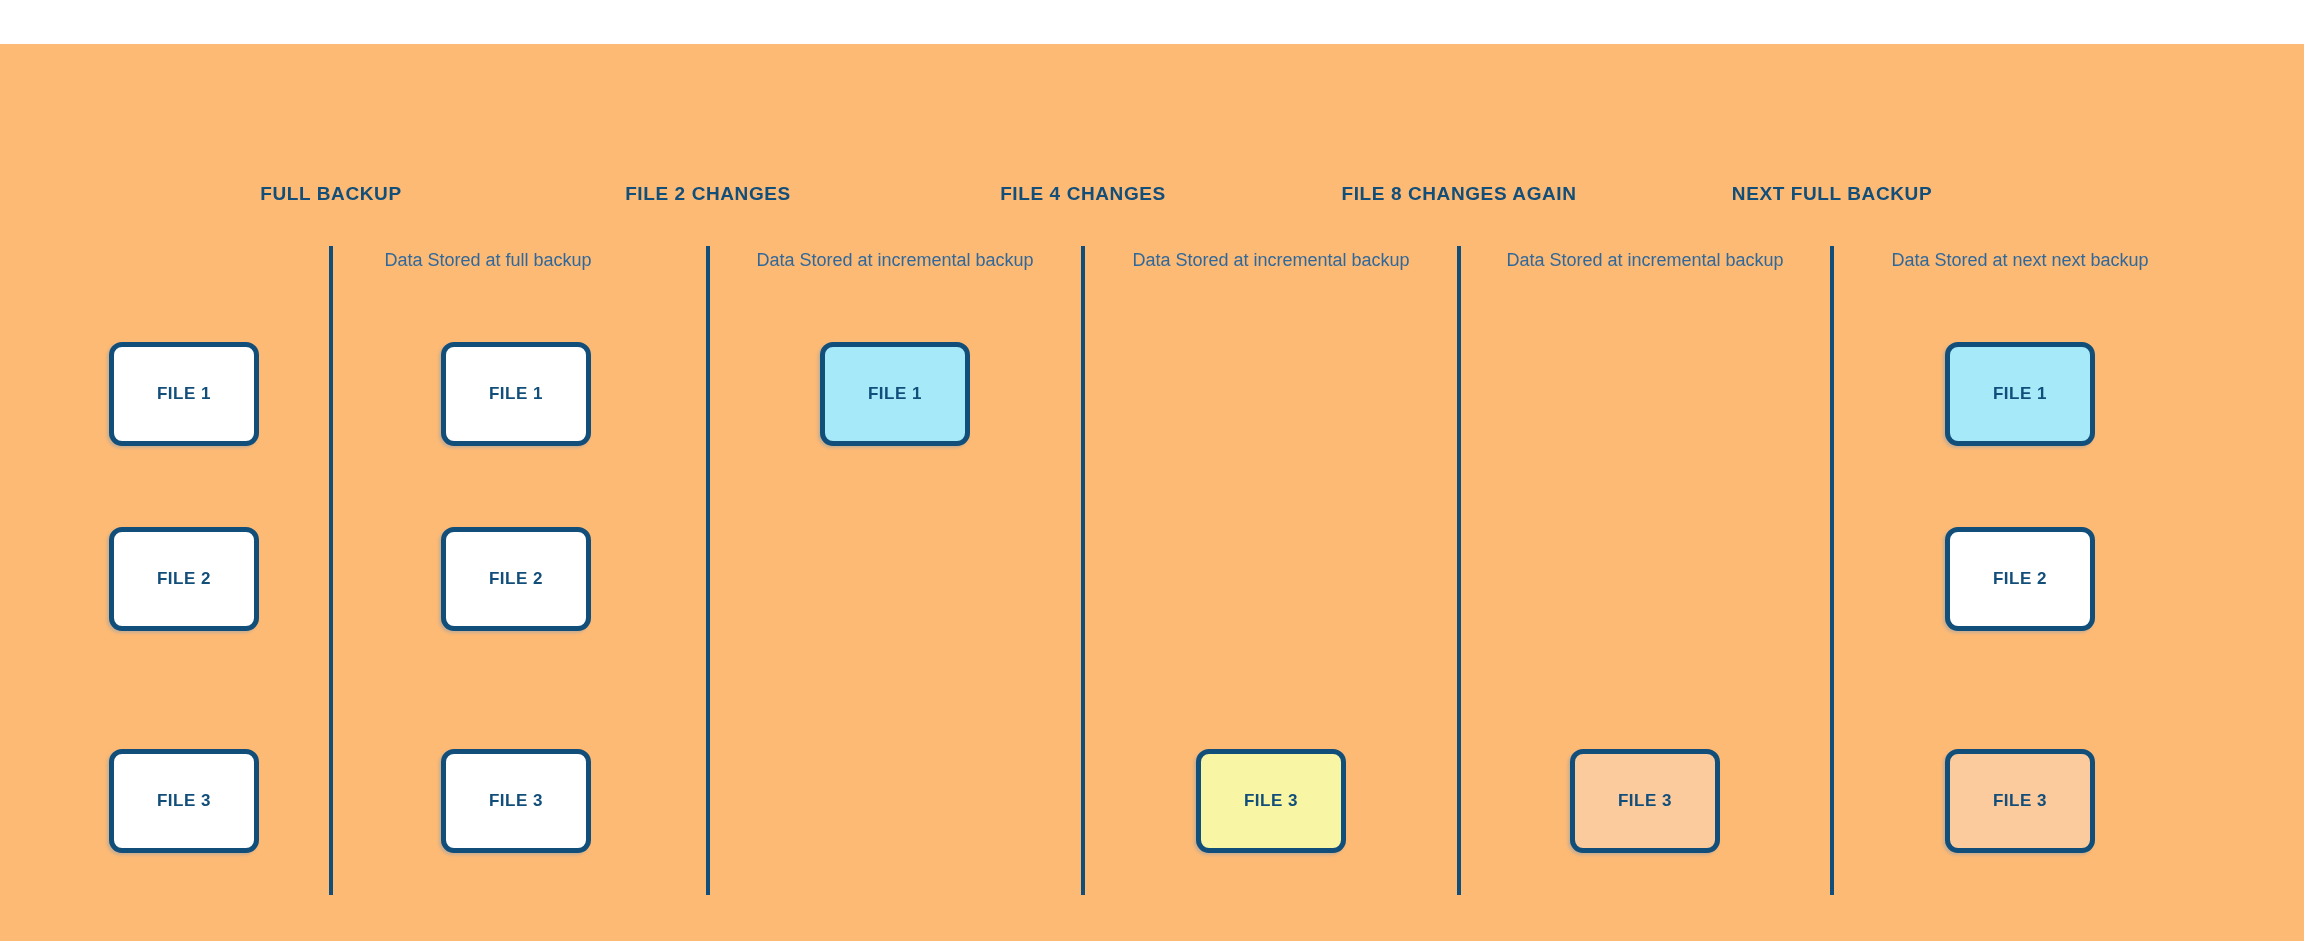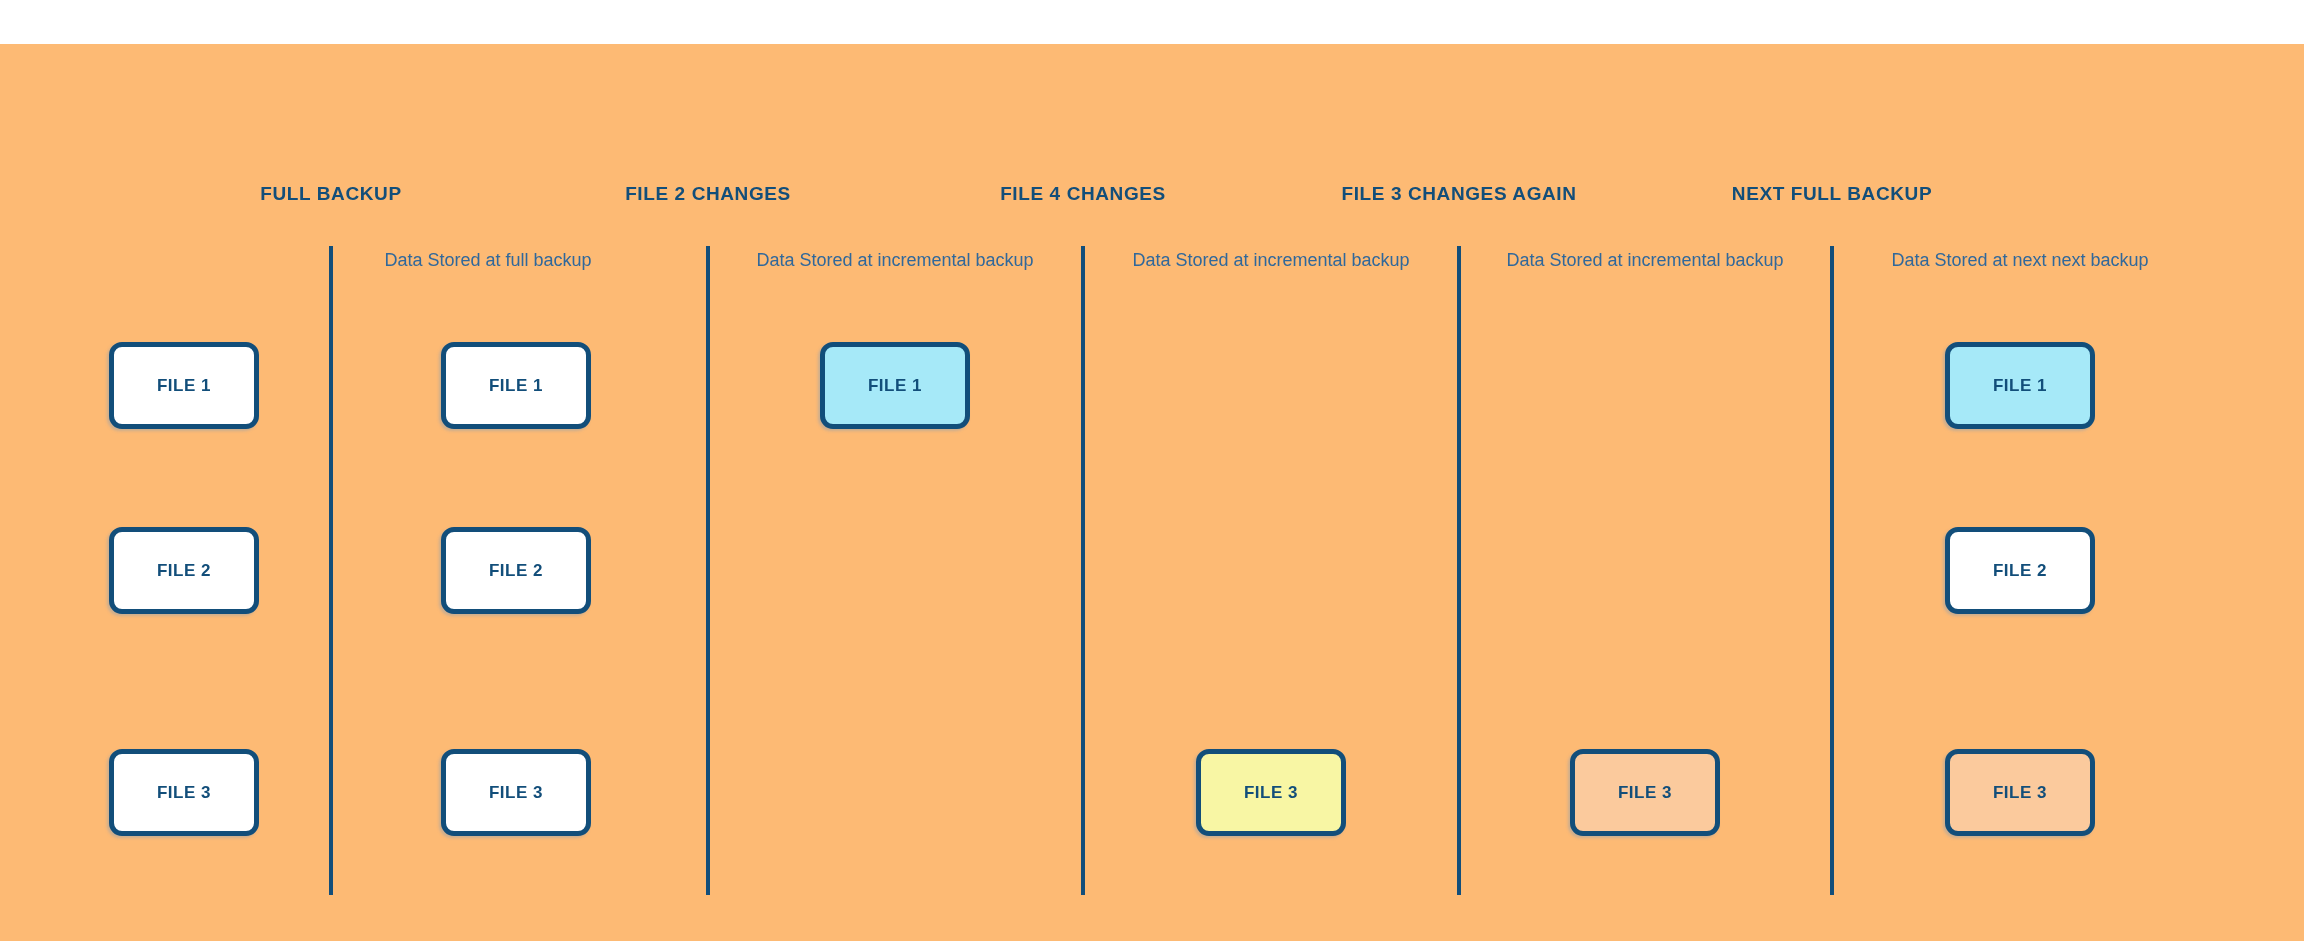--- a/index.html
+++ b/index.html
@@ -43,21 +43,21 @@
     top:206px;
     transform:translateX(-50%);
     font-size:18px;
     font-weight:normal;
     color:var(--sublabel-blue);
     white-space:nowrap;
   }
   .file-box{
     position:absolute;
     width:150px;
-    height:87px;
+    height:104px;
     border:5px solid var(--navy);
     border-radius:13px;
     display:flex;
     align-items:center;
     justify-content:center;
     box-shadow:-2px 2px 3px rgba(140,158,178,0.45);
   }
   .file-box span{
     font-size:17px;
     font-weight:bold;
@@ -76,21 +76,21 @@
   .row1{top:298px;} .row2{top:483px;text-align:center;} .row3{top:705px;}
 </style>
 </head>
 <body>
 
 <div class="canvas">
 
   <div class="stage-header" style="left:331px">FULL BACKUP</div>
   <div class="stage-header" style="left:708px">FILE 2 CHANGES</div>
   <div class="stage-header" style="left:1083px">FILE 4 CHANGES</div>
-  <div class="stage-header" style="left:1459px">FILE 3 CHANGES AGAIN</div>
+  <div class="stage-header" style="left:1459px">FILE 8 CHANGES AGAIN</div>
   <div class="stage-header" style="left:1832px">NEXT FULL BACKUP</div>
 
   <div class="divider" style="left:329px"></div>
   <div class="divider" style="left:706px"></div>
   <div class="divider" style="left:1081px"></div>
   <div class="divider" style="left:1457px"></div>
   <div class="divider" style="left:1830px"></div>
 
   <div class="col-sublabel" style="left:488px">Data Stored at full backup</div>
   <div class="col-sublabel" style="left:895px">Data Stored at incremental backup</div>

